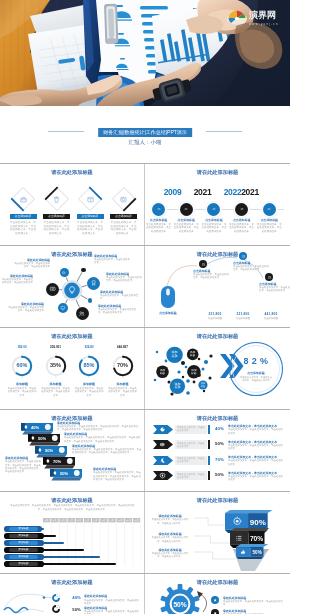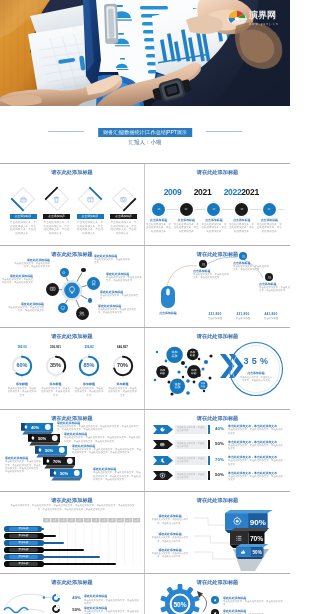--- a/index.html
+++ b/index.html
@@ -626,21 +626,21 @@
 </svg>
 <div class="bl" style="left:26.45px;top:23.45px;width:6.3px;font-size:3px;line-height:3.45px">添加标题</div>
 <div class="bl" style="left:44.97px;top:23.41px;width:5.46px;font-size:2.6px;line-height:2.99px">添加标题</div>
 <div class="bl" style="left:14.77px;top:40.81px;width:5.46px;font-size:2.6px;line-height:2.99px">添加标题</div>
 <div class="bl" style="left:46.17px;top:40.81px;width:5.46px;font-size:2.6px;line-height:2.99px">添加标题</div>
 <div class="bl" style="left:29.25px;top:54.75px;width:6.3px;font-size:3px;line-height:3.45px">添加标题</div>
 <div class="bl" style="left:55.69px;top:54.47px;width:4.62px;font-size:2.2px;line-height:2.53px">添加标题</div>
 <div class="res"><svg width="56" height="56" viewBox="0 0 56 56">
               <circle cx="28" cy="28" r="26.5" fill="none" stroke="#2b7dc4" stroke-width="1.1"></circle>
               <circle cx="28" cy="28" r="23.5" fill="none" stroke="#cfe0f0" stroke-width=".7"></circle>
-            </svg><div class="res-v">3 5 %</div><div class="res-l">点击添加标题</div><div class="res-b">单击此处添加文本，单击此处添加文本，单击此处添加文本</div></div>
+            </svg><div class="res-v">8 2 %</div><div class="res-l">点击添加标题</div><div class="res-b">单击此处添加文本，单击此处添加文本，单击此处添加文本</div></div>
 </div>
 </div>
 <div class="hr"></div>
 <div class="srow">
 <div class="slide l">
 <div class="st">请在此处添加标题</div>
 
 <svg class="abs" style="left:21px;top:12.5px" width="36" height="13" viewBox="0 0 36 13">
 <path d="M0 0 L6 0 L3.4 3.9 L6 7.8 L0 7.8 Z" fill="#0d4a86"></path>
 <path d="M3.6 0 L32 0 L32 8.2 L3.6 8.2 L6.4 4.1 Z" fill="#1878be"></path>

